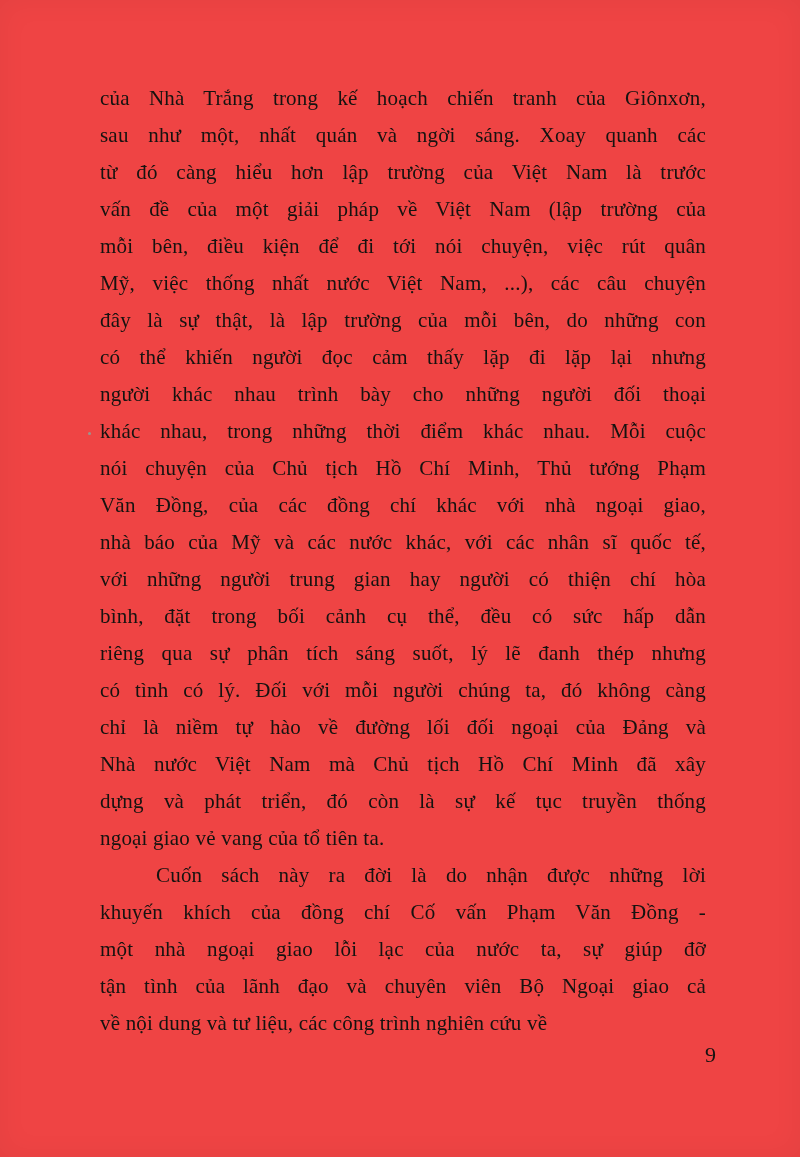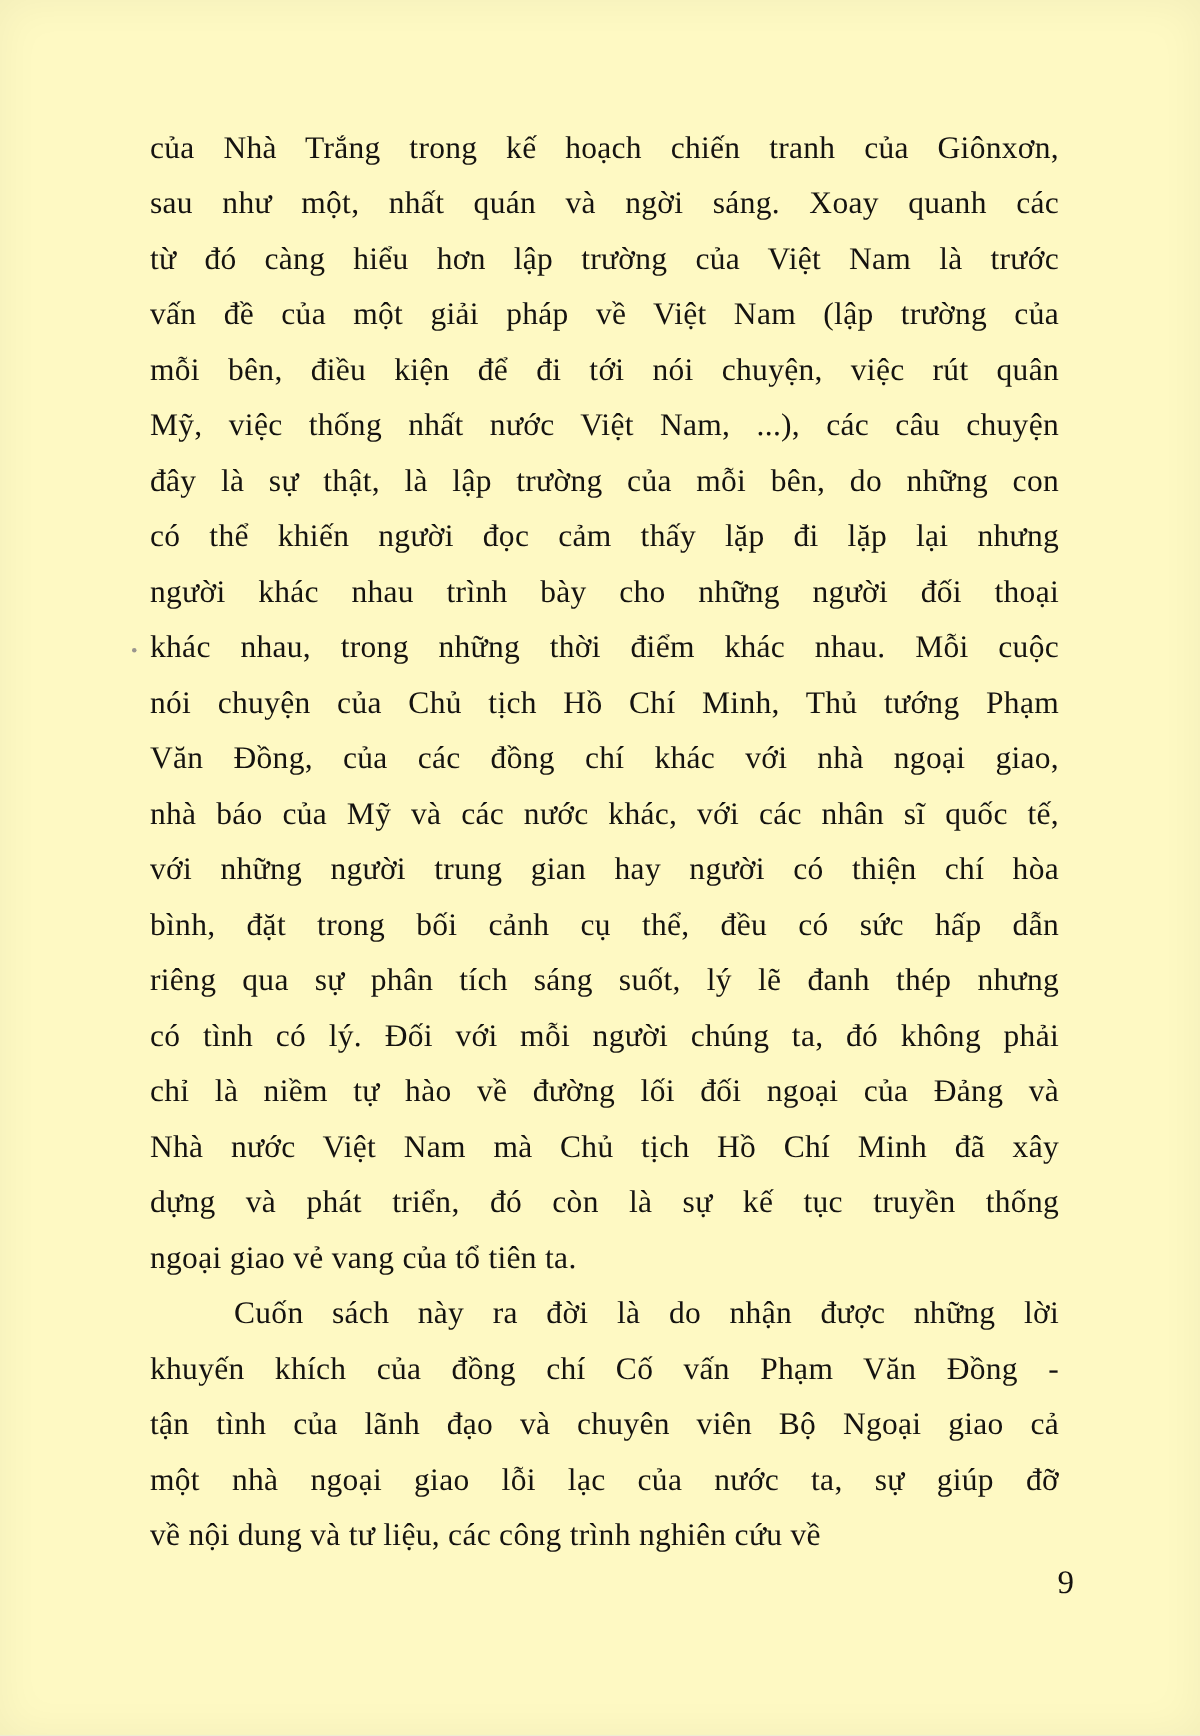--- a/index.html
+++ b/index.html
@@ -5,21 +5,21 @@
   html, body {
     margin: 0;
     padding: 0;
     background: #e8e8e6;
   }
   .page {
     position: relative;
     width: 800px;
     height: 1157px;
     margin: 0 auto;
-    background: #fef9c3;
+    background: #ef4444;
     box-shadow: inset 0 0 30px rgba(0,0,0,0.05);
     box-sizing: border-box;
     font-family: "Liberation Serif", "DejaVu Serif", serif;
     color: #151310;
     overflow: hidden;
   }
   .text-block {
     position: absolute;
     left: 100px;
     top: 80px;
@@ -76,28 +76,28 @@
         <div class="line">đây là sự thật, là lập trường của mỗi bên, do những con</div>
         <div class="line">có thể khiến người đọc cảm thấy lặp đi lặp lại nhưng</div>
         <div class="line">người khác nhau trình bày cho những người đối thoại</div>
         <div class="line">khác nhau, trong những thời điểm khác nhau. Mỗi cuộc</div>
         <div class="line">nói chuyện của Chủ tịch Hồ Chí Minh, Thủ tướng Phạm</div>
         <div class="line">Văn Đồng, của các đồng chí khác với nhà ngoại giao,</div>
         <div class="line">nhà báo của Mỹ và các nước khác, với các nhân sĩ quốc tế,</div>
         <div class="line">với những người trung gian hay người có thiện chí hòa</div>
         <div class="line">bình, đặt trong bối cảnh cụ thể, đều có sức hấp dẫn</div>
         <div class="line">riêng qua sự phân tích sáng suốt, lý lẽ đanh thép nhưng</div>
-        <div class="line">có tình có lý. Đối với mỗi người chúng ta, đó không phải</div>
+        <div class="line">có tình có lý. Đối với mỗi người chúng ta, đó không càng</div>
         <div class="line">chỉ là niềm tự hào về đường lối đối ngoại của Đảng và</div>
         <div class="line">Nhà nước Việt Nam mà Chủ tịch Hồ Chí Minh đã xây</div>
         <div class="line">dựng và phát triển, đó còn là sự kế tục truyền thống</div>
         <div class="line line-last">ngoại giao vẻ vang của tổ tiên ta.</div>
       </div>
     <div class="para para-indent">
         <div class="line">Cuốn sách này ra đời là do nhận được những lời</div>
         <div class="line">khuyến khích của đồng chí Cố vấn Phạm Văn Đồng -</div>
+        <div class="line">một nhà ngoại giao lỗi lạc của nước ta, sự giúp đỡ</div>
         <div class="line">tận tình của lãnh đạo và chuyên viên Bộ Ngoại giao cả</div>
-        <div class="line">một nhà ngoại giao lỗi lạc của nước ta, sự giúp đỡ</div>
         <div class="line line-last">về nội dung và tư liệu, các công trình nghiên cứu về</div>
       </div>
   </div>
   <div class="page-number">9</div>
 </div>
 
 </body></html>

